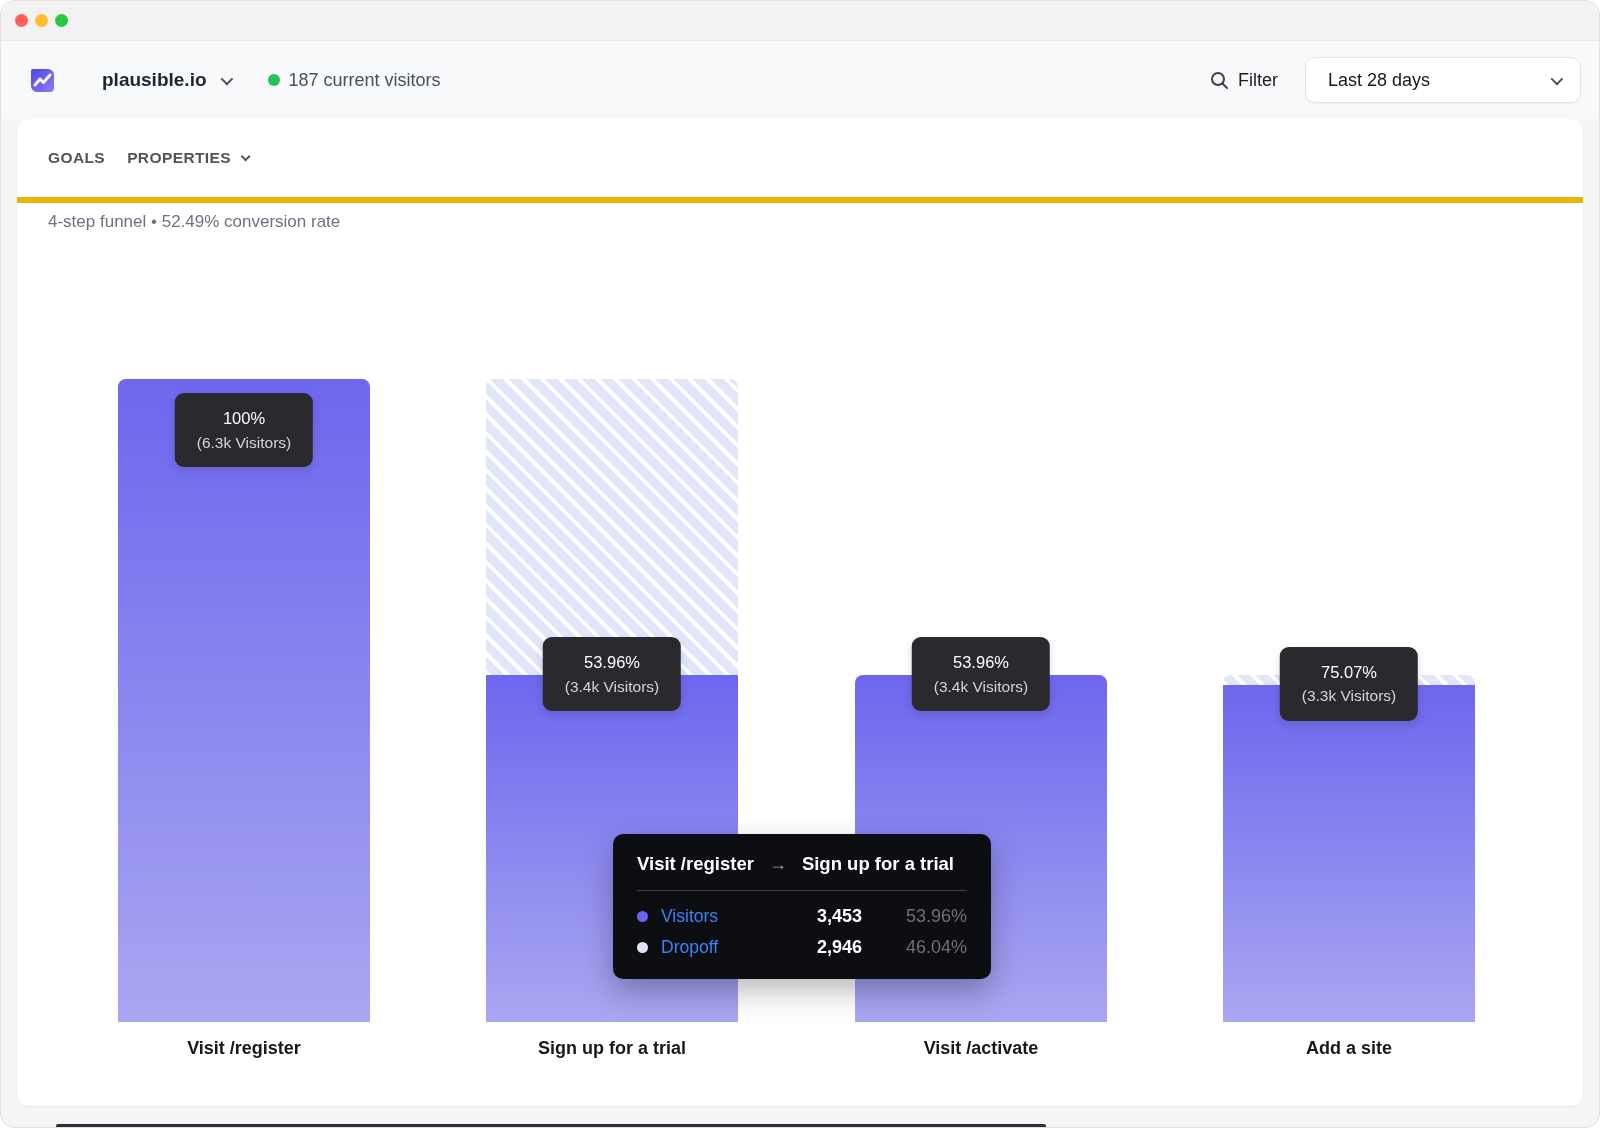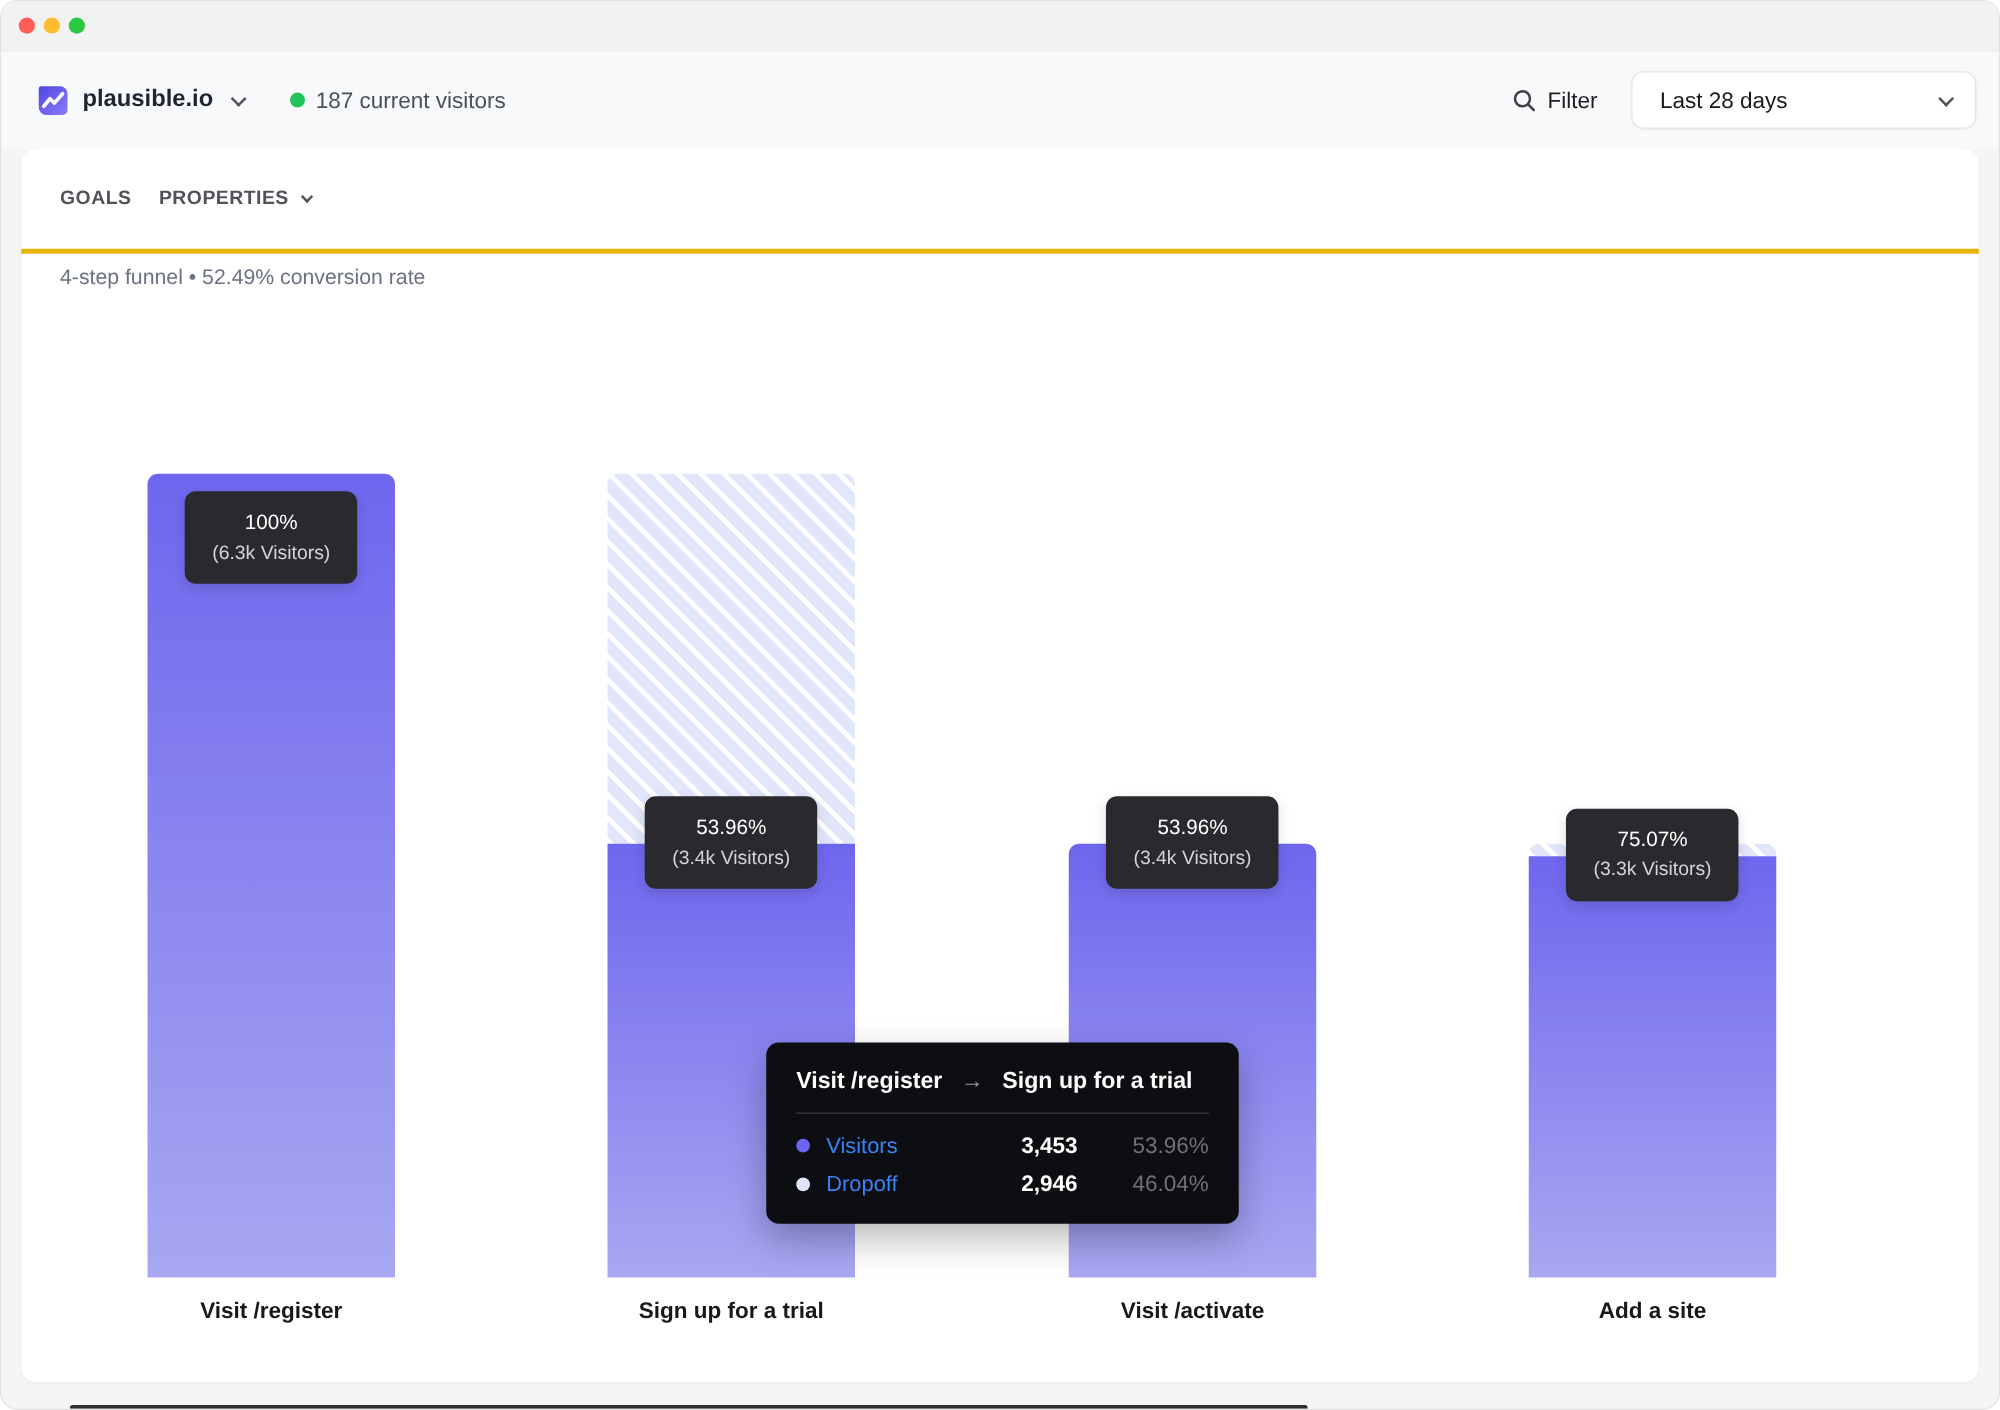--- a/index.html
+++ b/index.html
@@ -21,21 +21,21 @@
   .tl-close { background:#ff5f57; }
   .tl-min   { background:#febc2e; }
   .tl-zoom  { background:#28c840; }
 
   
   .topbar {
     height:78px; display:flex; align-items:center;
     padding:0 18px 0 28px; background:#f8f9fa;
   }
   .site-picker { display:flex; align-items:center; gap:10px; cursor:pointer; }
-  .site-name { font-size:19px; font-weight:700; color:#1f2430; }
+  .site-name { font-size:19px; font-weight:700; color:#1f2430;margin-left:36px; }
   .chev {
     width:9px; height:9px; border-right:2px solid #3f3f46; border-bottom:2px solid #3f3f46;
     transform:rotate(45deg) translateY(-2px); display:inline-block; margin-left:4px;
   }
   .visitors { display:flex; align-items:center; gap:9px; margin-left:38px; }
   .green-dot { width:12px; height:12px; border-radius:50%; background:#21c45d; }
   .visitors-text { font-size:18px; color:#4b5058; }
   .topbar-spacer { flex:1; }
   .filter-btn { display:flex; align-items:center; gap:9px; margin-right:27px; cursor:pointer; }
   .filter-label { font-size:18px; color:#1c1c21; }
@@ -48,39 +48,39 @@
   .chev-gray { border-color:#52525b; }
 
   
   .card {
     position:absolute; left:16px; right:16px; top:118px; height:987px;
     background:#ffffff; border-radius:12px; box-shadow:0 1px 2px rgba(0,0,0,.05);
   }
 
   .tabs {
     display:flex; align-items:center; gap:22px; height:84px;
-    padding:0 31px; border-bottom:4px solid #eab308;
+    padding:0 31px; border-bottom:6px solid #eab308;
   }
   .tab {
     position:relative; height:100%; display:flex; align-items:center; gap:8px;
     font-size:15.5px; font-weight:600; letter-spacing:.4px; color:#52525b; cursor:pointer;
   }
   .tab .chev { width:7px; height:7px; border-width:2px; border-color:#52525b; transform:rotate(45deg) translateY(-3px); margin-left:1px;}
   .tab.active { color:#17171b; font-weight:700; }
   .tab.active .chev { border-color:#17171b; }
   .tab.active::after {
     content:''; position:absolute; left:0; right:0; bottom:-1px; height:3px; background:#17171b;
   }
 
   .funnel-title { margin:26px 0 0 31px; font-size:22px; font-weight:700; color:#1b1b20; }
   .funnel-subtitle { margin:9px 0 0 31px; font-size:17px; color:#6b7280; }
 
   
   .chart { position:absolute; left:0; top:260px; right:0; height:643px; }
-  .funnel-col { position:absolute; bottom:0; width:198px; height:100%;margin-top:16px; }
+  .funnel-col { position:absolute; bottom:0; width:252px; height:100%;margin-top:16px; }
   .col-1 { left:101px; } .col-2 { left:469px; } .col-3 { left:838px; } .col-4 { left:1206px; }
 
   .hatch {
     position:absolute; left:0; right:0;
     background:repeating-linear-gradient(45deg,
       rgba(255,255,255,.9) 0px, rgba(255,255,255,.9) 4px,
       #e1e6fa 4px, #e1e6fa 13px);
     border-radius:8px 8px 0 0;
   }
   .bar {

